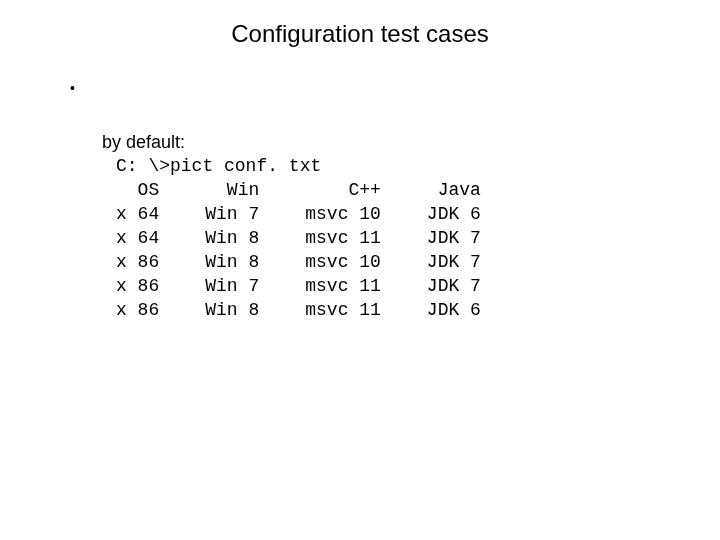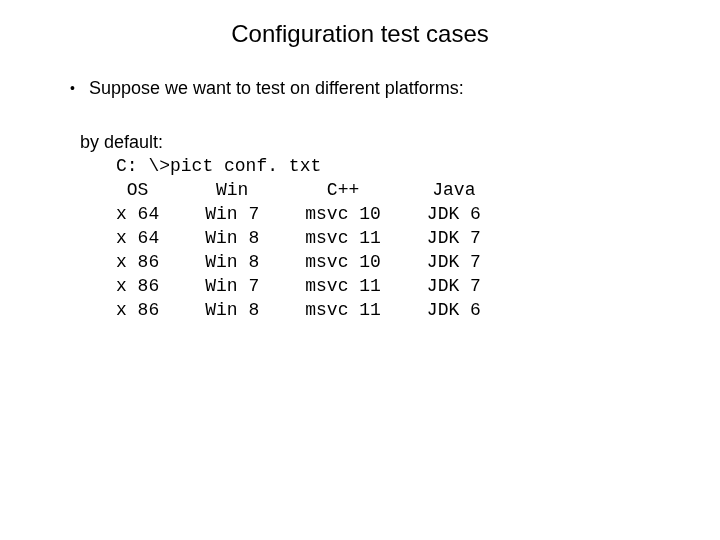--- a/index.html
+++ b/index.html
@@ -38,47 +38,46 @@
   .mono {
     font-family: "Courier New", Courier, monospace;
     font-size: 18px;
     line-height: 24px;
     white-space: pre;
     margin-left: 64px;
   }
   .by-default {
     font-size: 18px;
     line-height: 24px;
-    margin-left: 20px;
+    margin-left: 42px;
     margin-top: 30px;
   }
   .table-block {
     font-family: "Courier New", Courier, monospace;
     font-size: 18px;
     line-height: 24px;
     margin-left: 56px;
   }
   .table-block table {
     border-collapse: collapse;
   }
   .table-block td {
     padding: 0 46px 0 0;
-    text-align: center;
+    text-align: right;
   }
 </style>
 </head>
 <body>
 
 <div class="slide">
 
   <h1 class="title">Configuration test cases</h1>
 
   <div class="bullet-block">
     <span class="bullet-dot">•</span>
-    <span class="bullet-text">Suppose we want to test on different platforms:</span>
   </div>
 
 
   <div class="by-default">by default:</div>
 
   <div class="table-block">
     <div>C: \&gt;pict conf. txt</div>
     <table>
       <tbody>
           <tr>

